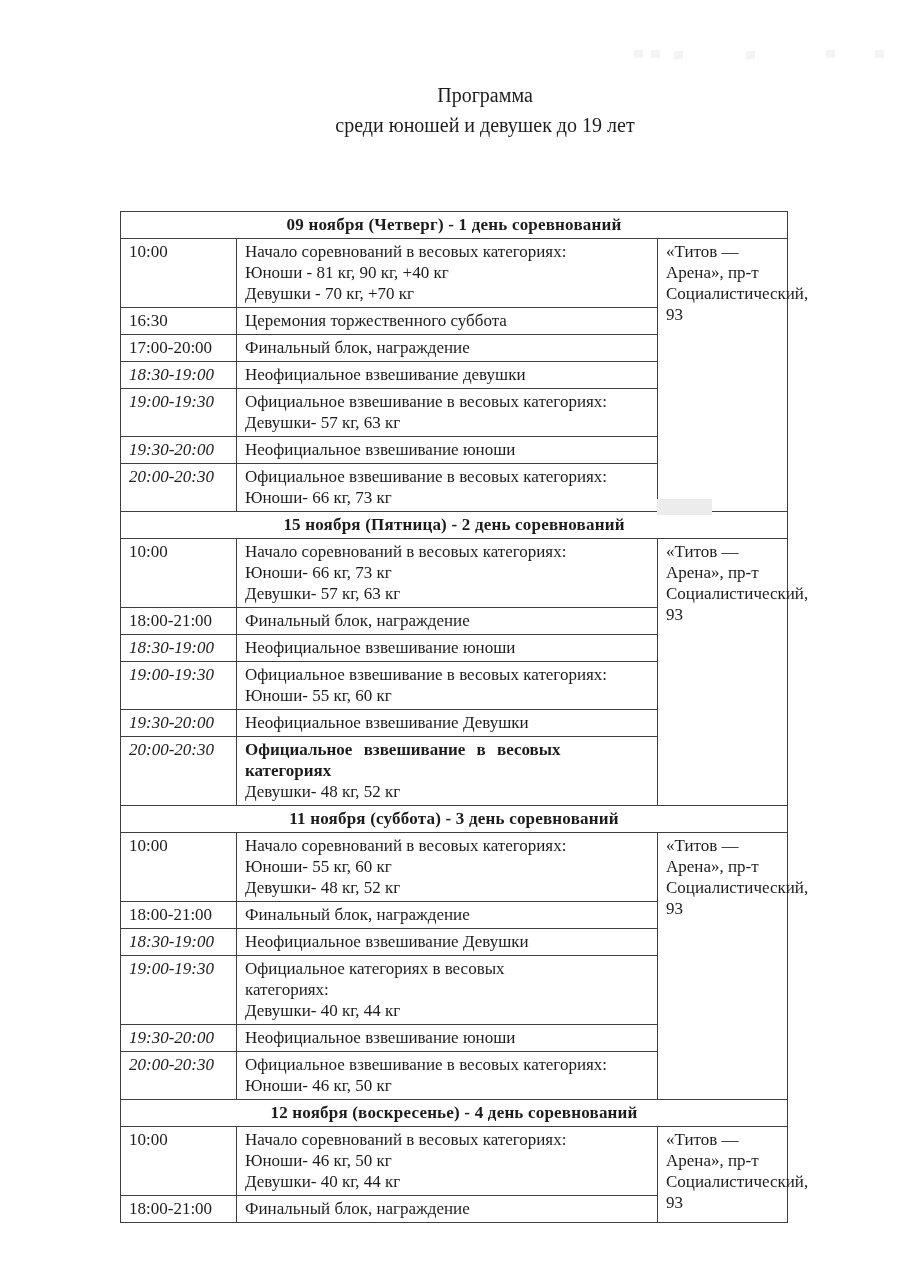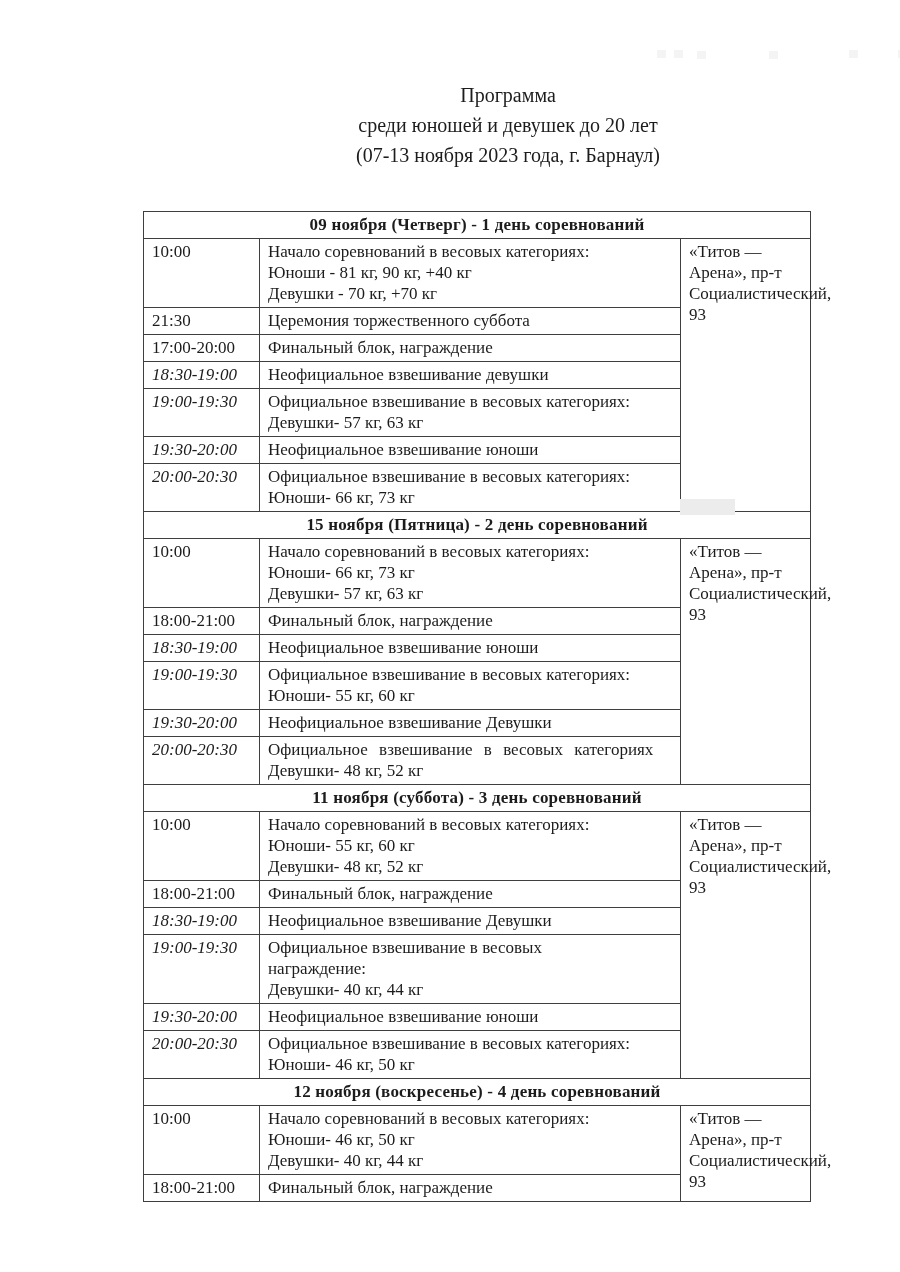--- a/index.html
+++ b/index.html
@@ -4,21 +4,21 @@
 <style>
   html, body { margin: 0; padding: 0; }
   body {
     width: 900px; height: 1272px;
     background: #ffffff;
     font-family: "Liberation Serif", "DejaVu Serif", serif;
     color: #1c1c1c;
     position: relative;
     overflow: hidden;
   }
-  .page { position: relative; width: 797px; height: 1272px; margin-left: 23px; }
+  .page { position: relative; width: 797px; height: 1272px; }
 
   
   .title-block {
     position: absolute;
     left: 120px; top: 80px; width: 730px;
     text-align: center;
     font-size: 20px;
     line-height: 30px;
   }
   .title-line { white-space: nowrap; }
@@ -42,36 +42,35 @@
     text-align: center;
     font-weight: 700;
     font-size: 18px;
     padding: 4px 6px 5px 6px;
     letter-spacing: 0.2px;
   }
   td.time-cell { width: 116px; white-space: nowrap; }
   td.time-cell.italic { font-style: italic; }
   td.event-cell { width: 421px; padding-left: 10px; }
   td.location-cell { width: 130px; }
-  .wide-spacing { word-spacing: 7px; }
+  .wide-spacing { word-spacing: 7px; font-weight: bold; }
 
   
   .artifact { position: absolute; pointer-events: none; }
   .artifact.block { background: #ececec; }
   .artifact.dot { background: #f4f4f4; width: 9px; height: 8px; }
 </style>
 </head>
 <body>
 
 <div class="page">
 
   <div class="title-block">
     <div class="title-line">Программа</div>
-    <div class="title-line">среди юношей и девушек до 20 лет</div>
-    <div class="title-line">(07-13 ноября 2023 года, г. Барнаул)</div>
+    <div class="title-line">среди юношей и девушек до 19 лет</div>
   </div>
 
   <div class="schedule-wrap">
     <table class="schedule">
       <colgroup>
         <col style="width:116px">
         <col style="width:421px">
         <col style="width:130px">
       </colgroup>
       <tbody>
@@ -84,21 +83,21 @@
               <div>Начало соревнований в весовых категориях:</div>
               <div>Юноши - 81 кг, 90 кг, +40 кг</div>
               <div>Девушки - 70 кг, +70 кг</div>
             </td>
             <td rowspan="7" class="location-cell">
               <div>«Титов — Арена», пр-т</div>
               <div>Социалистический, 93</div>
             </td>
           </tr>
           <tr>
-            <td class="time-cell">21:30</td>
+            <td class="time-cell">16:30</td>
             <td class="event-cell">
               <div>Церемония торжественного суббота</div>
             </td>
           </tr>
           <tr>
             <td class="time-cell">17:00-20:00</td>
             <td class="event-cell">
               <div>Финальный блок, награждение</div>
             </td>
           </tr>
@@ -198,22 +197,22 @@
           </tr>
           <tr>
             <td class="time-cell italic">18:30-19:00</td>
             <td class="event-cell">
               <div>Неофициальное взвешивание Девушки</div>
             </td>
           </tr>
           <tr>
             <td class="time-cell italic">19:00-19:30</td>
             <td class="event-cell">
-              <div>Официальное взвешивание в весовых</div>
-              <div>награждение:</div>
+              <div>Официальное категориях в весовых</div>
+              <div>категориях:</div>
               <div>Девушки- 40 кг, 44 кг</div>
             </td>
           </tr>
           <tr>
             <td class="time-cell italic">19:30-20:00</td>
             <td class="event-cell">
               <div>Неофициальное взвешивание юноши</div>
             </td>
           </tr>
           <tr>

